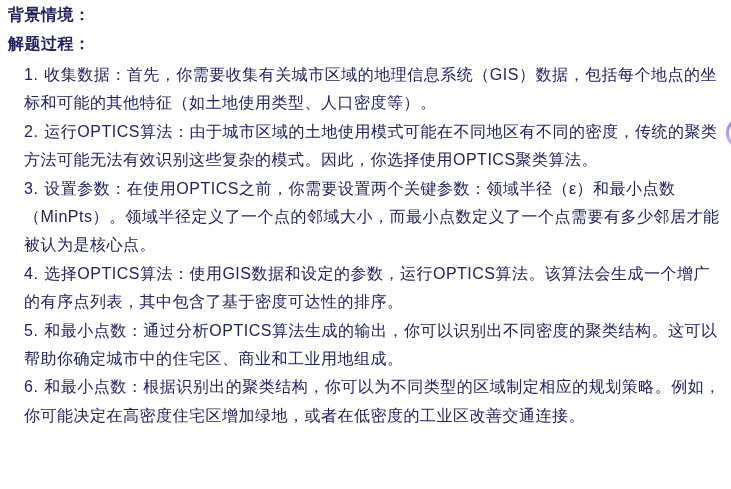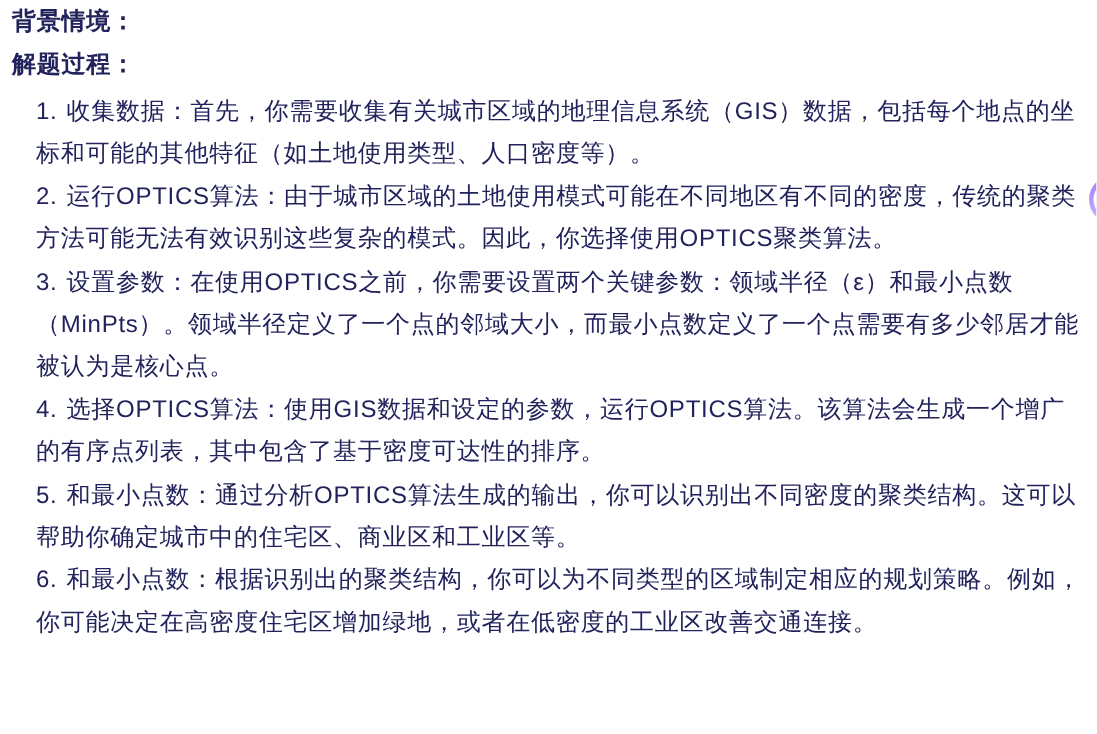--- a/index.html
+++ b/index.html
@@ -68,19 +68,19 @@
   <div class="heading">背景情境：</div>
 
 
   <div class="heading">解题过程：</div>
 
   <div class="steps">
     <div class="step"><span class="num">1.</span><span class="label">收集数据</span><span class="sep">：</span><span class="text">首先，你需要收集有关城市区域的地理信息系统（GIS）数据，包括每个地点的坐标和可能的其他特征（如土地使用类型、人口密度等）。</span></div>
     <div class="step"><span class="num">2.</span><span class="label">运行OPTICS算法</span><span class="sep">：</span><span class="text">由于城市区域的土地使用模式可能在不同地区有不同的密度，传统的聚类方法可能无法有效识别这些复杂的模式。因此，你选择使用OPTICS聚类算法。</span></div>
     <div class="step"><span class="num">3.</span><span class="label">设置参数</span><span class="sep">：</span><span class="text">在使用OPTICS之前，你需要设置两个关键参数：领域半径（ε）和最小点数（MinPts）。领域半径定义了一个点的邻域大小，而最小点数定义了一个点需要有多少邻居才能被认为是核心点。</span></div>
     <div class="step"><span class="num">4.</span><span class="label">选择OPTICS算法</span><span class="sep">：</span><span class="text">使用GIS数据和设定的参数，运行OPTICS算法。该算法会生成一个增广的有序点列表，其中包含了基于密度可达性的排序。</span></div>
-    <div class="step"><span class="num">5.</span><span class="label">和最小点数</span><span class="sep">：</span><span class="text">通过分析OPTICS算法生成的输出，你可以识别出不同密度的聚类结构。这可以帮助你确定城市中的住宅区、商业区和工业区等。</span></div>
+    <div class="step"><span class="num">5.</span><span class="label">和最小点数</span><span class="sep">：</span><span class="text">通过分析OPTICS算法生成的输出，你可以识别出不同密度的聚类结构。这可以帮助你确定城市中的住宅区、商业和工业用地组成。</span></div>
     <div class="step"><span class="num">6.</span><span class="label">和最小点数</span><span class="sep">：</span><span class="text">根据识别出的聚类结构，你可以为不同类型的区域制定相应的规划策略。例如，你可能决定在高密度住宅区增加绿地，或者在低密度的工业区改善交通连接。</span></div>
   </div>
 
   <div class="float-btn"></div>
 
 </div>
 
 </body></html>

